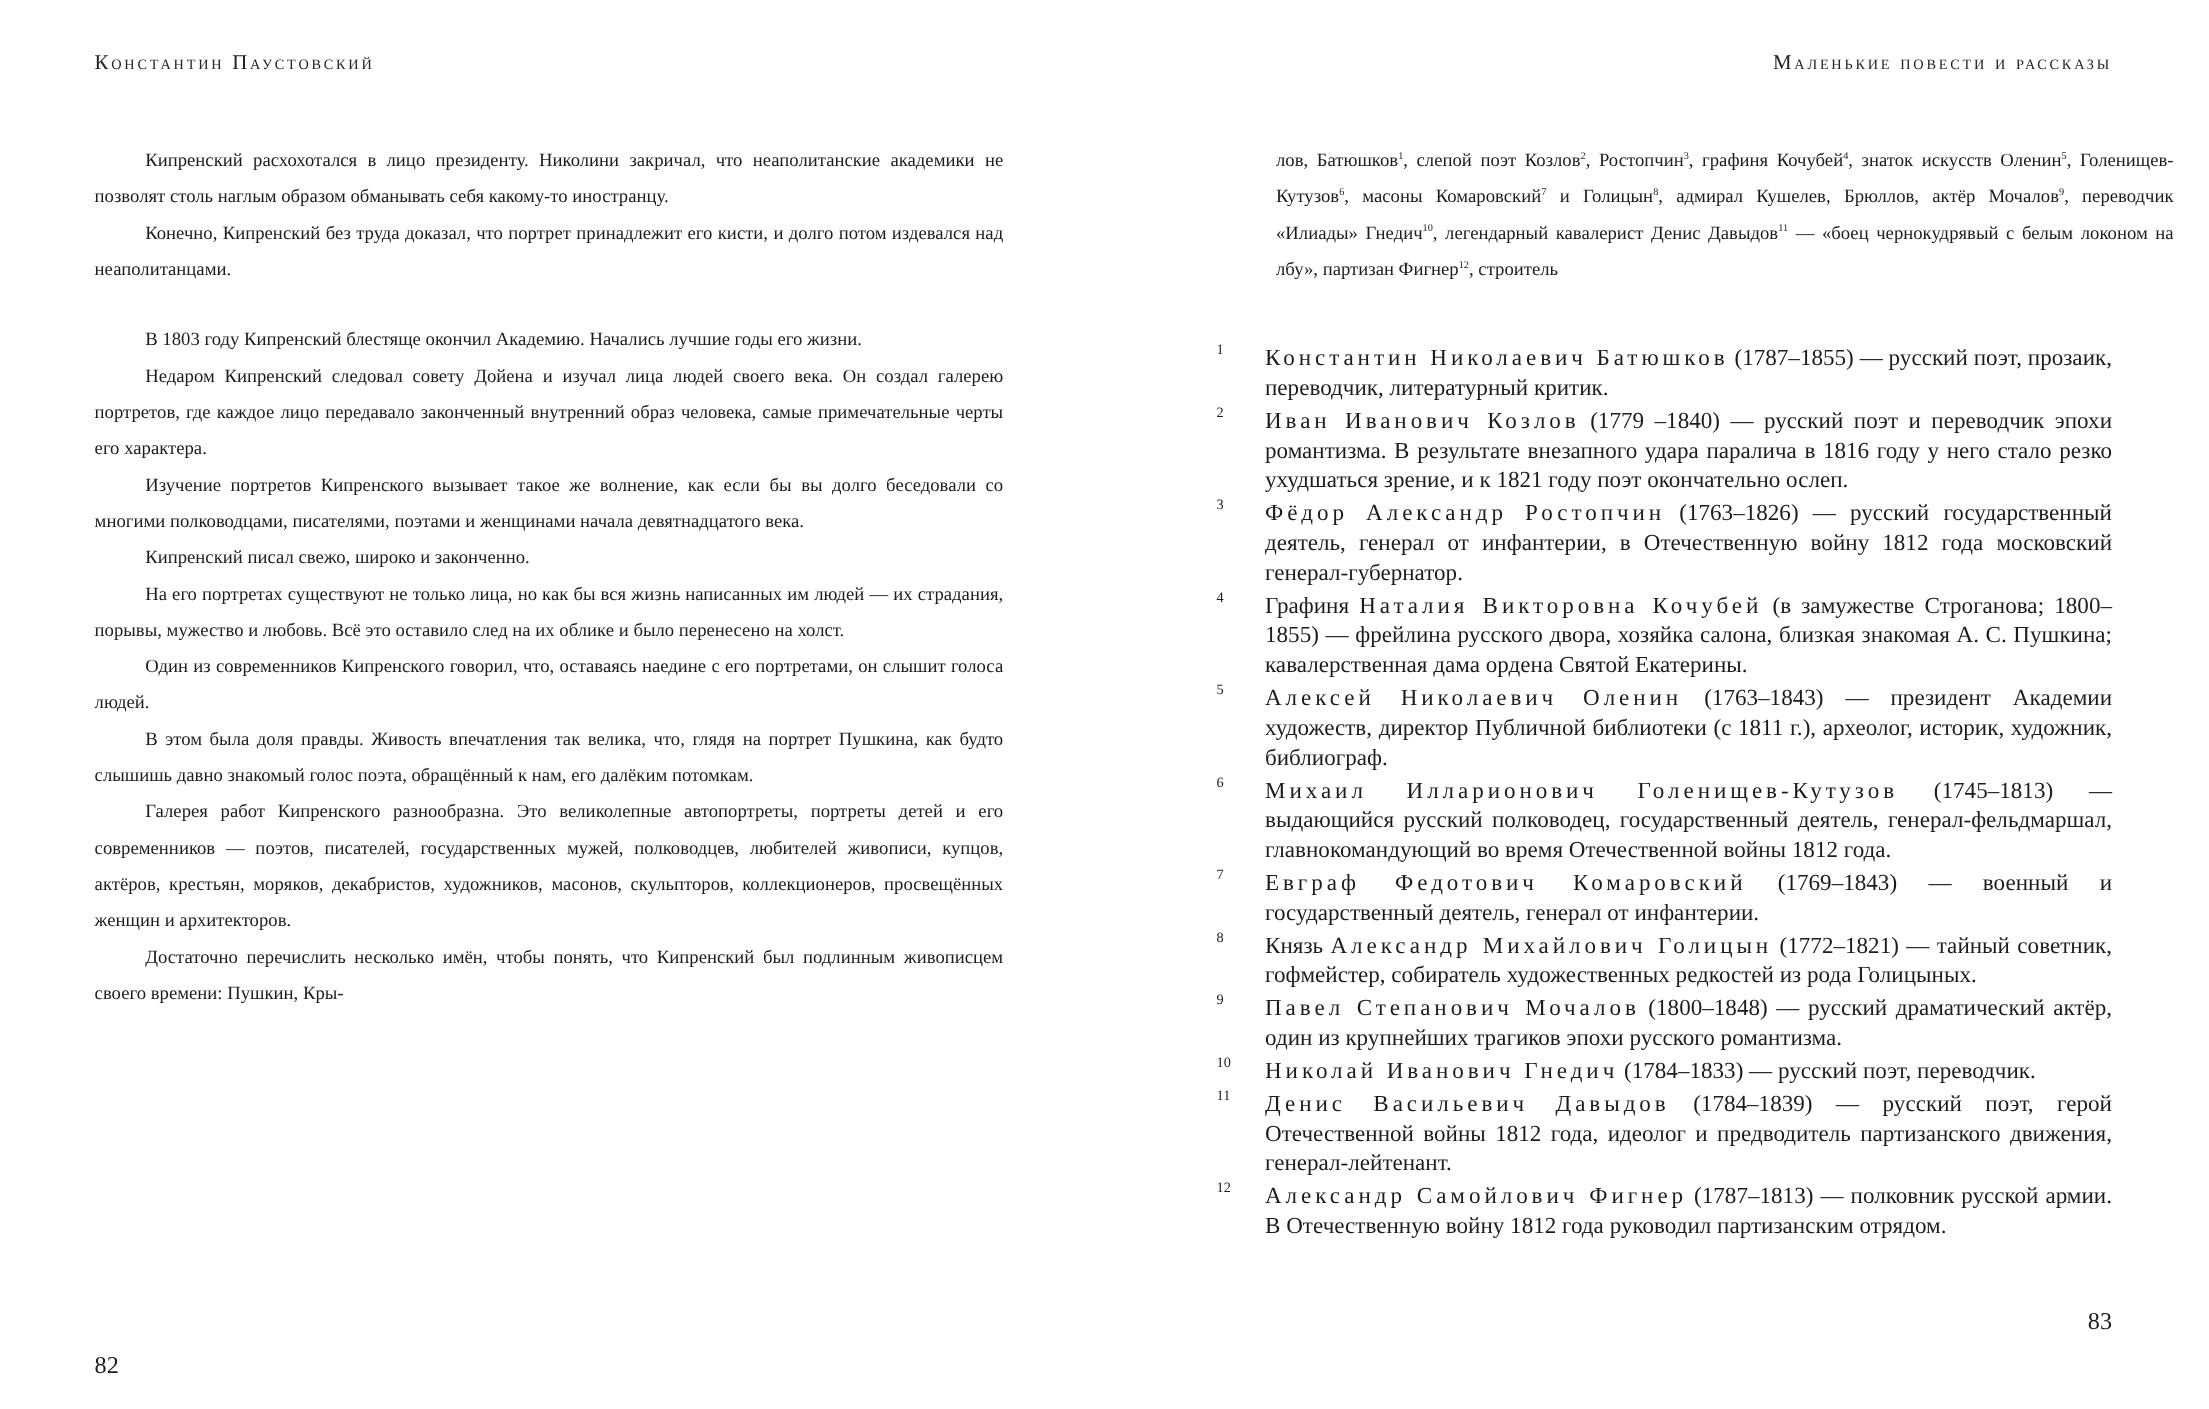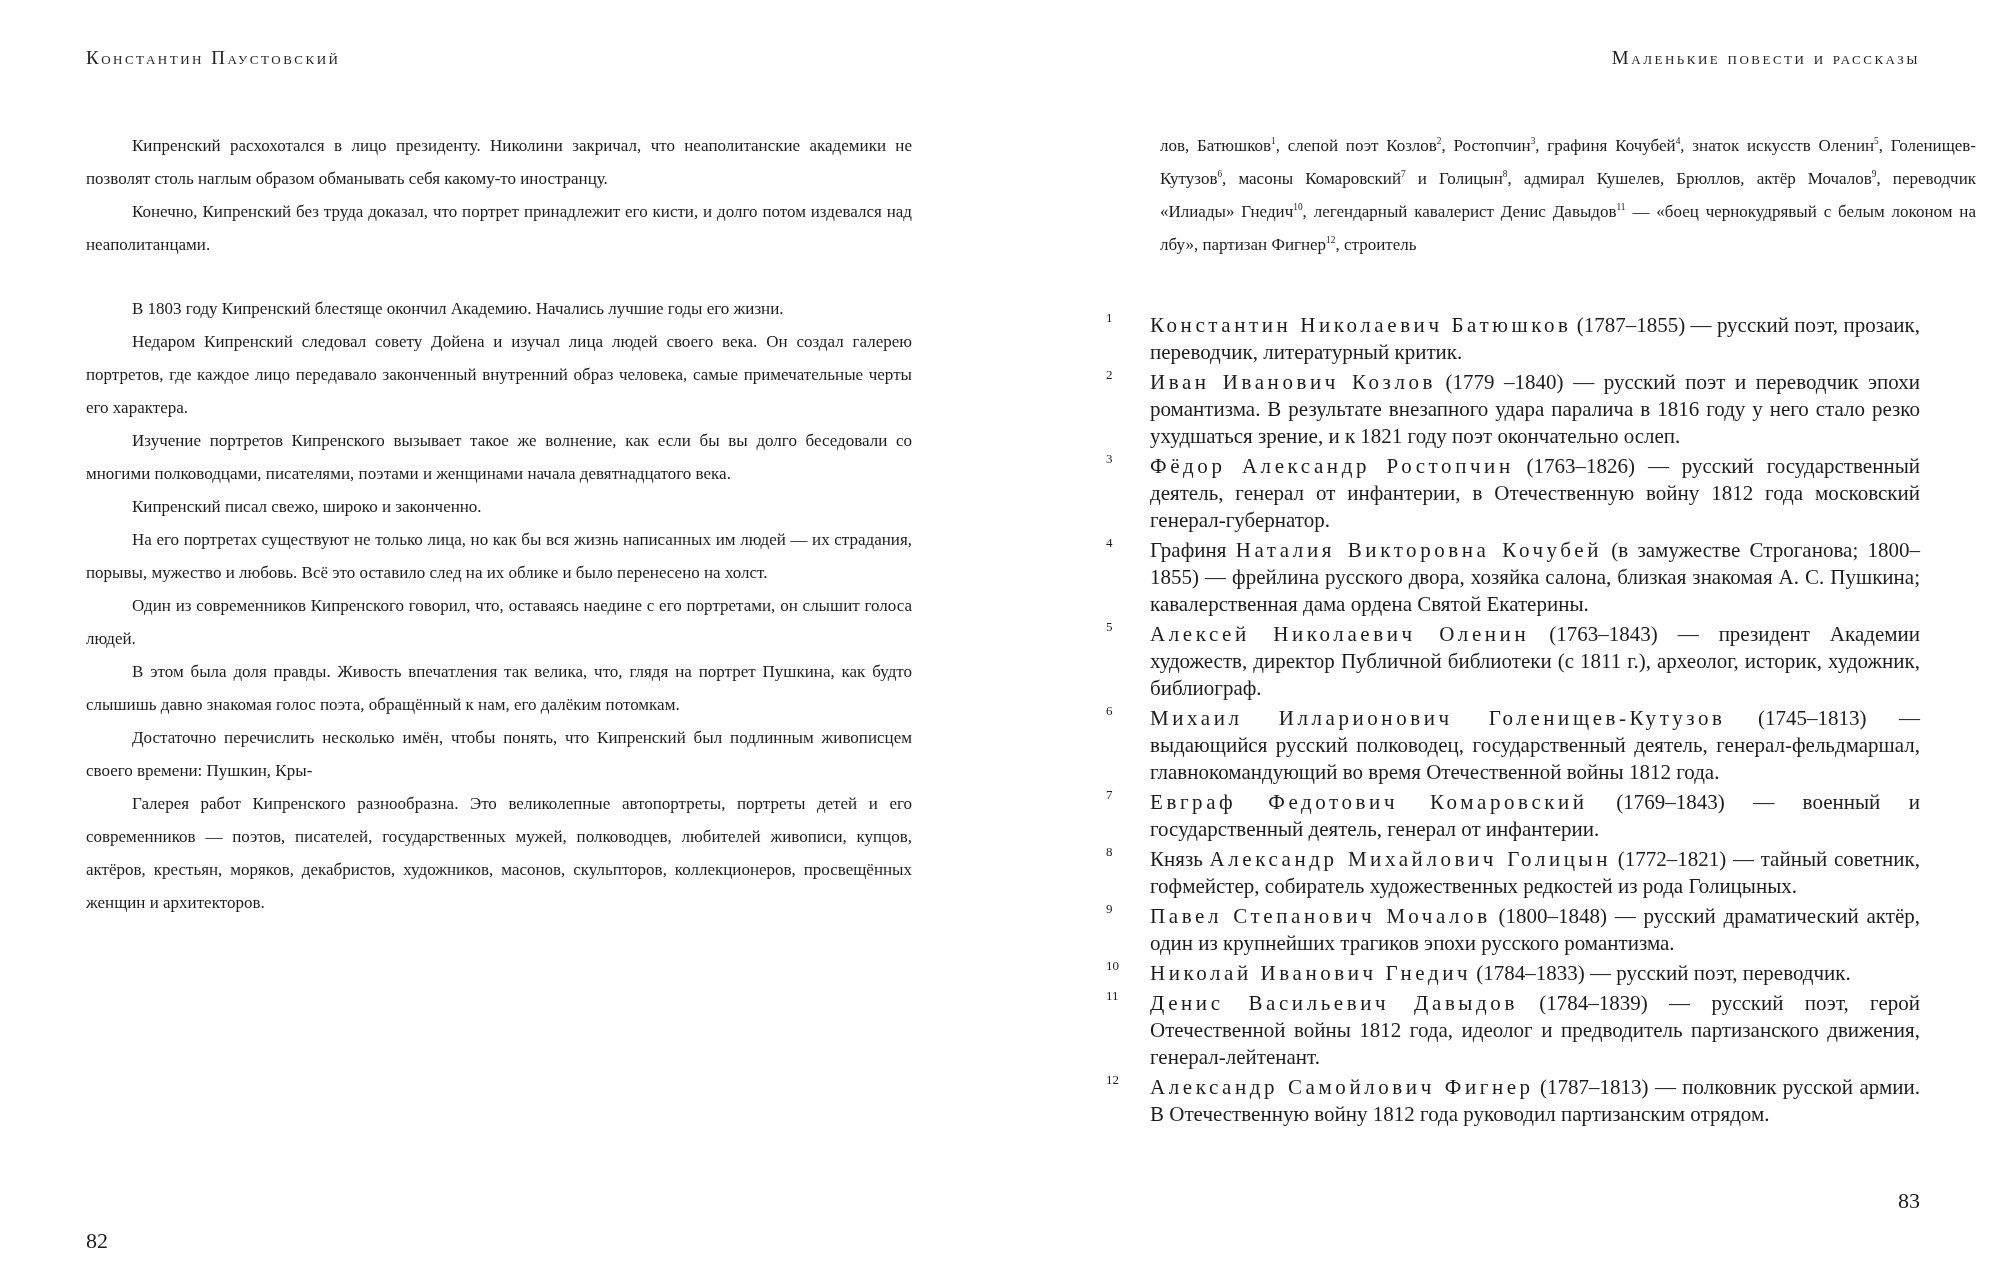--- a/index.html
+++ b/index.html
@@ -92,23 +92,23 @@
   <div class="body-text" id="left-body">
       <p class="para indent">Кипренский расхохотался в лицо президенту. Николини закричал, что неаполитанские академики не позволят столь наглым образом обманывать себя какому-то иностранцу.</p>
       <p class="para indent">Конечно, Кипренский без труда доказал, что портрет принадлежит его кисти, и долго потом издевался над неаполитанцами.</p>
       <div class="section-break"></div>
       <p class="para indent">В 1803 году Кипренский блестяще окончил Академию. Начались лучшие годы его жизни.</p>
       <p class="para indent">Недаром Кипренский следовал совету Дойена и изучал лица людей своего века. Он создал галерею портретов, где каждое лицо передавало законченный внутренний образ человека, самые примечательные черты его характера.</p>
       <p class="para indent">Изучение портретов Кипренского вызывает такое же волнение, как если бы вы долго беседовали со многими полководцами, писателями, поэтами и женщинами начала девятнадцатого века.</p>
       <p class="para indent">Кипренский писал свежо, широко и законченно.</p>
       <p class="para indent">На его портретах существуют не только лица, но как бы вся жизнь написанных им людей — их страдания, порывы, мужество и любовь. Всё это оставило след на их облике и было перенесено на холст.</p>
       <p class="para indent">Один из современников Кипренского говорил, что, оставаясь наедине с его портретами, он слышит голоса людей.</p>
-      <p class="para indent">В этом была доля правды. Живость впечатления так велика, что, глядя на портрет Пушкина, как будто слышишь давно знакомая голос поэта, обращённый к нам, его далёким потомкам.</p>
+      <p class="para indent">В этом была доля правды. Живость впечатления так велика, что, глядя на портрет Пушкина, как будто слышишь давно знакомый голос поэта, обращённый к нам, его далёким потомкам.</p>
+      <p class="para indent">Галерея работ Кипренского разнообразна. Это великолепные автопортреты, портреты детей и его современников — поэтов, писателей, государственных мужей, полководцев, любителей живописи, купцов, актёров, крестьян, моряков, декабристов, художников, масонов, скульпторов, коллекционеров, просвещённых женщин и архитекторов.</p>
       <p class="para indent">Достаточно перечислить несколько имён, чтобы понять, что Кипренский был подлинным живописцем своего времени: Пушкин, Кры-</p>
-      <p class="para indent">Галерея работ Кипренского разнообразна. Это великолепные автопортреты, портреты детей и его современников — поэтов, писателей, государственных мужей, полководцев, любителей живописи, купцов, актёров, крестьян, моряков, декабристов, художников, масонов, скульпторов, коллекционеров, просвещённых женщин и архитекторов.</p>
     </div>
 
   <div class="body-text" id="right-body">
       <p class="para">лов, Батюшков<sup>1</sup>, слепой поэт Козлов<sup>2</sup>, Ростопчин<sup>3</sup>, графиня Кочубей<sup>4</sup>, знаток искусств Оленин<sup>5</sup>, Голенищев-Кутузов<sup>6</sup>, масоны Комаровский<sup>7</sup> и Голицын<sup>8</sup>, адмирал Кушелев, Брюллов, актёр Мочалов<sup>9</sup>, переводчик «Илиады» Гнедич<sup>10</sup>, легендарный кавалерист Денис Давыдов<sup>11</sup> — «боец чернокудрявый с белым локоном на лбу», партизан Фигнер<sup>12</sup>, строитель</p>
     </div>
 
   <div class="footnotes" id="footnotes">
       <div class="fn"><span class="fn-num">1</span><span class="fn-name">Константин Николаевич Батюшков</span> (1787–1855) — русский поэт, прозаик, переводчик, литературный критик.</div>
       <div class="fn"><span class="fn-num">2</span><span class="fn-name">Иван Иванович Козлов</span> (1779 –1840) — русский поэт и переводчик эпохи романтизма. В результате внезапного удара паралича в 1816 году у него стало резко ухудшаться зрение, и к 1821 году поэт окончательно ослеп.</div>
       <div class="fn"><span class="fn-num">3</span><span class="fn-name">Фёдор Александр Ростопчин</span> (1763–1826) — русский государственный деятель, генерал от инфантерии, в Отечественную войну 1812 года московский генерал-губернатор.</div>

